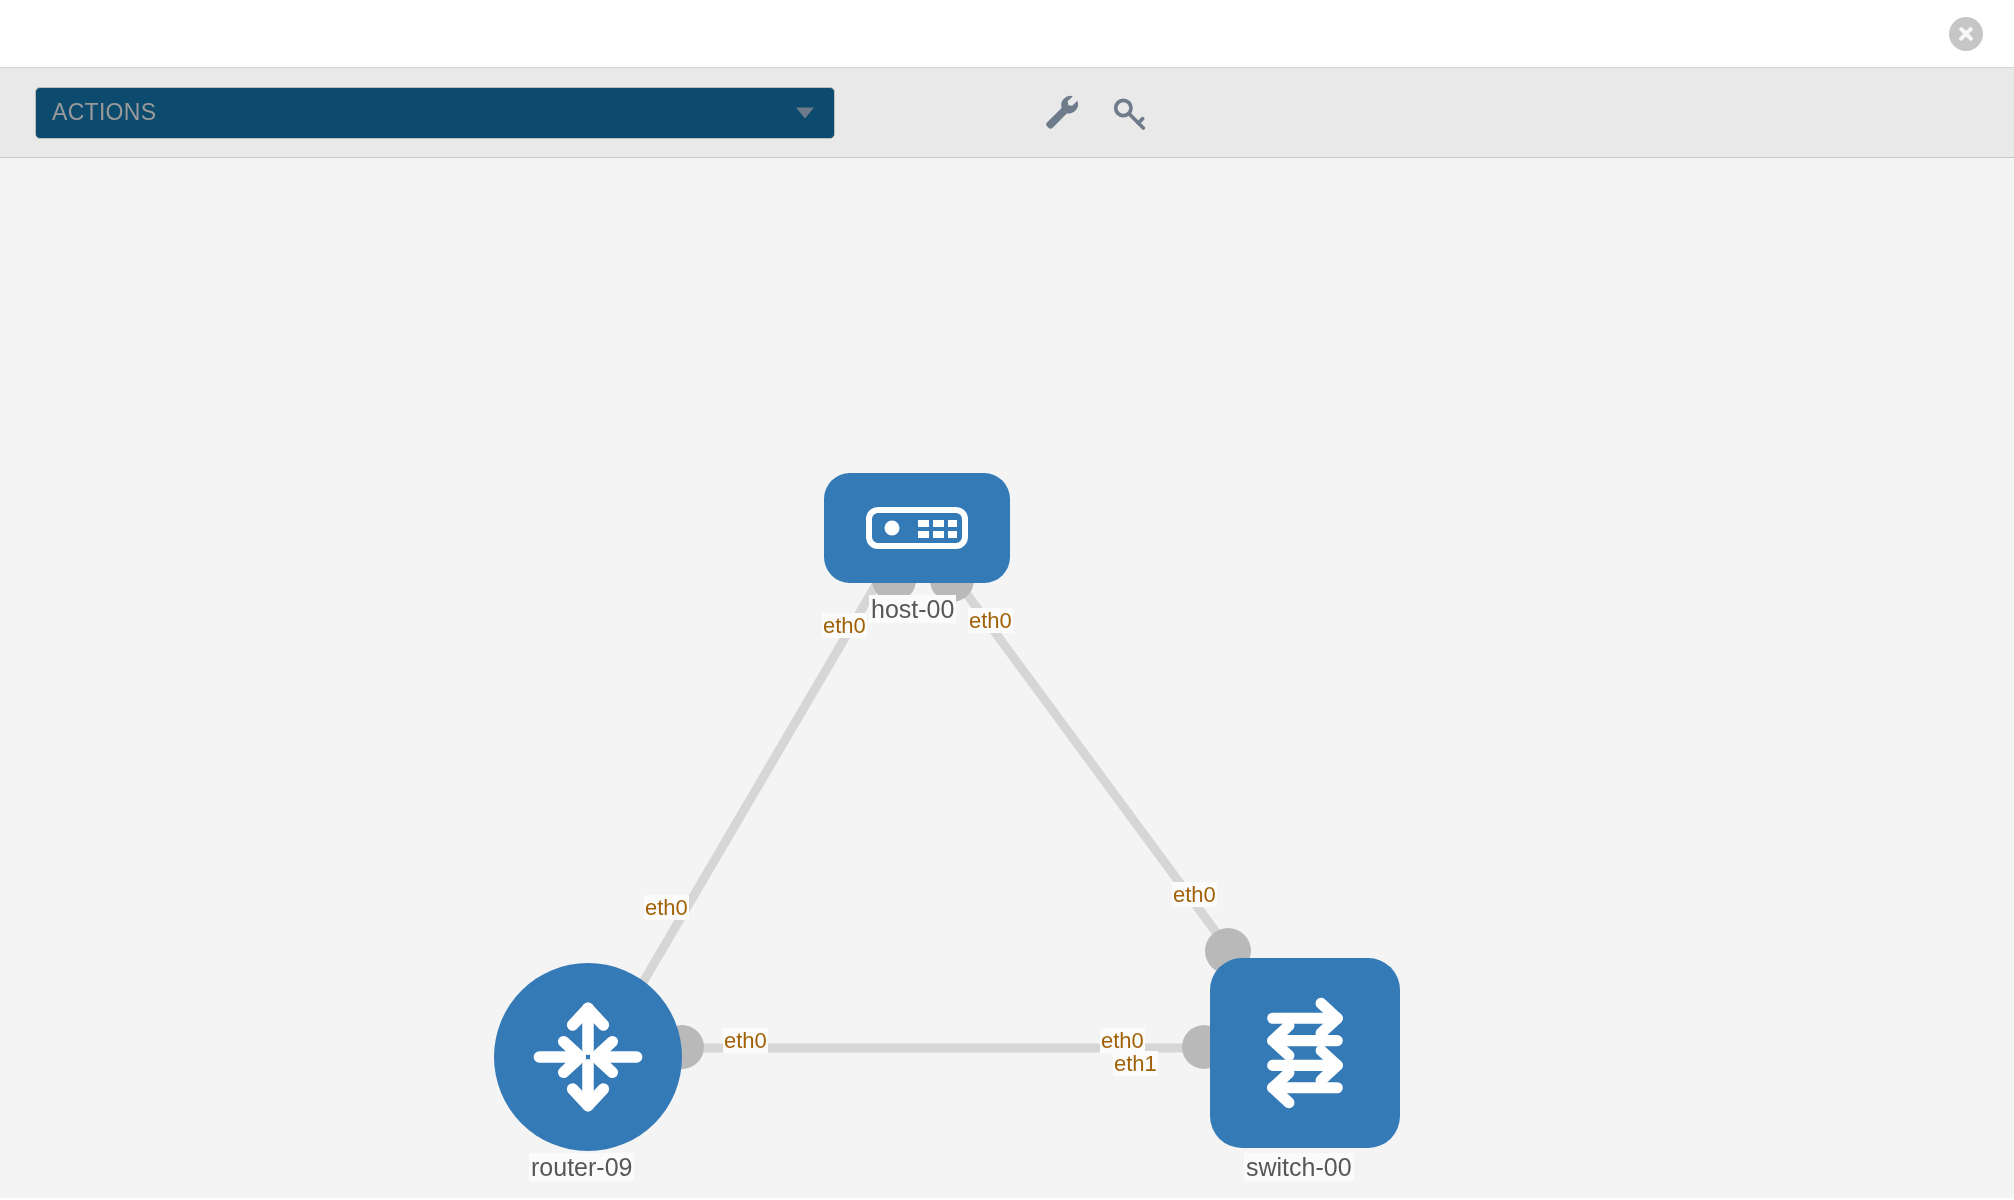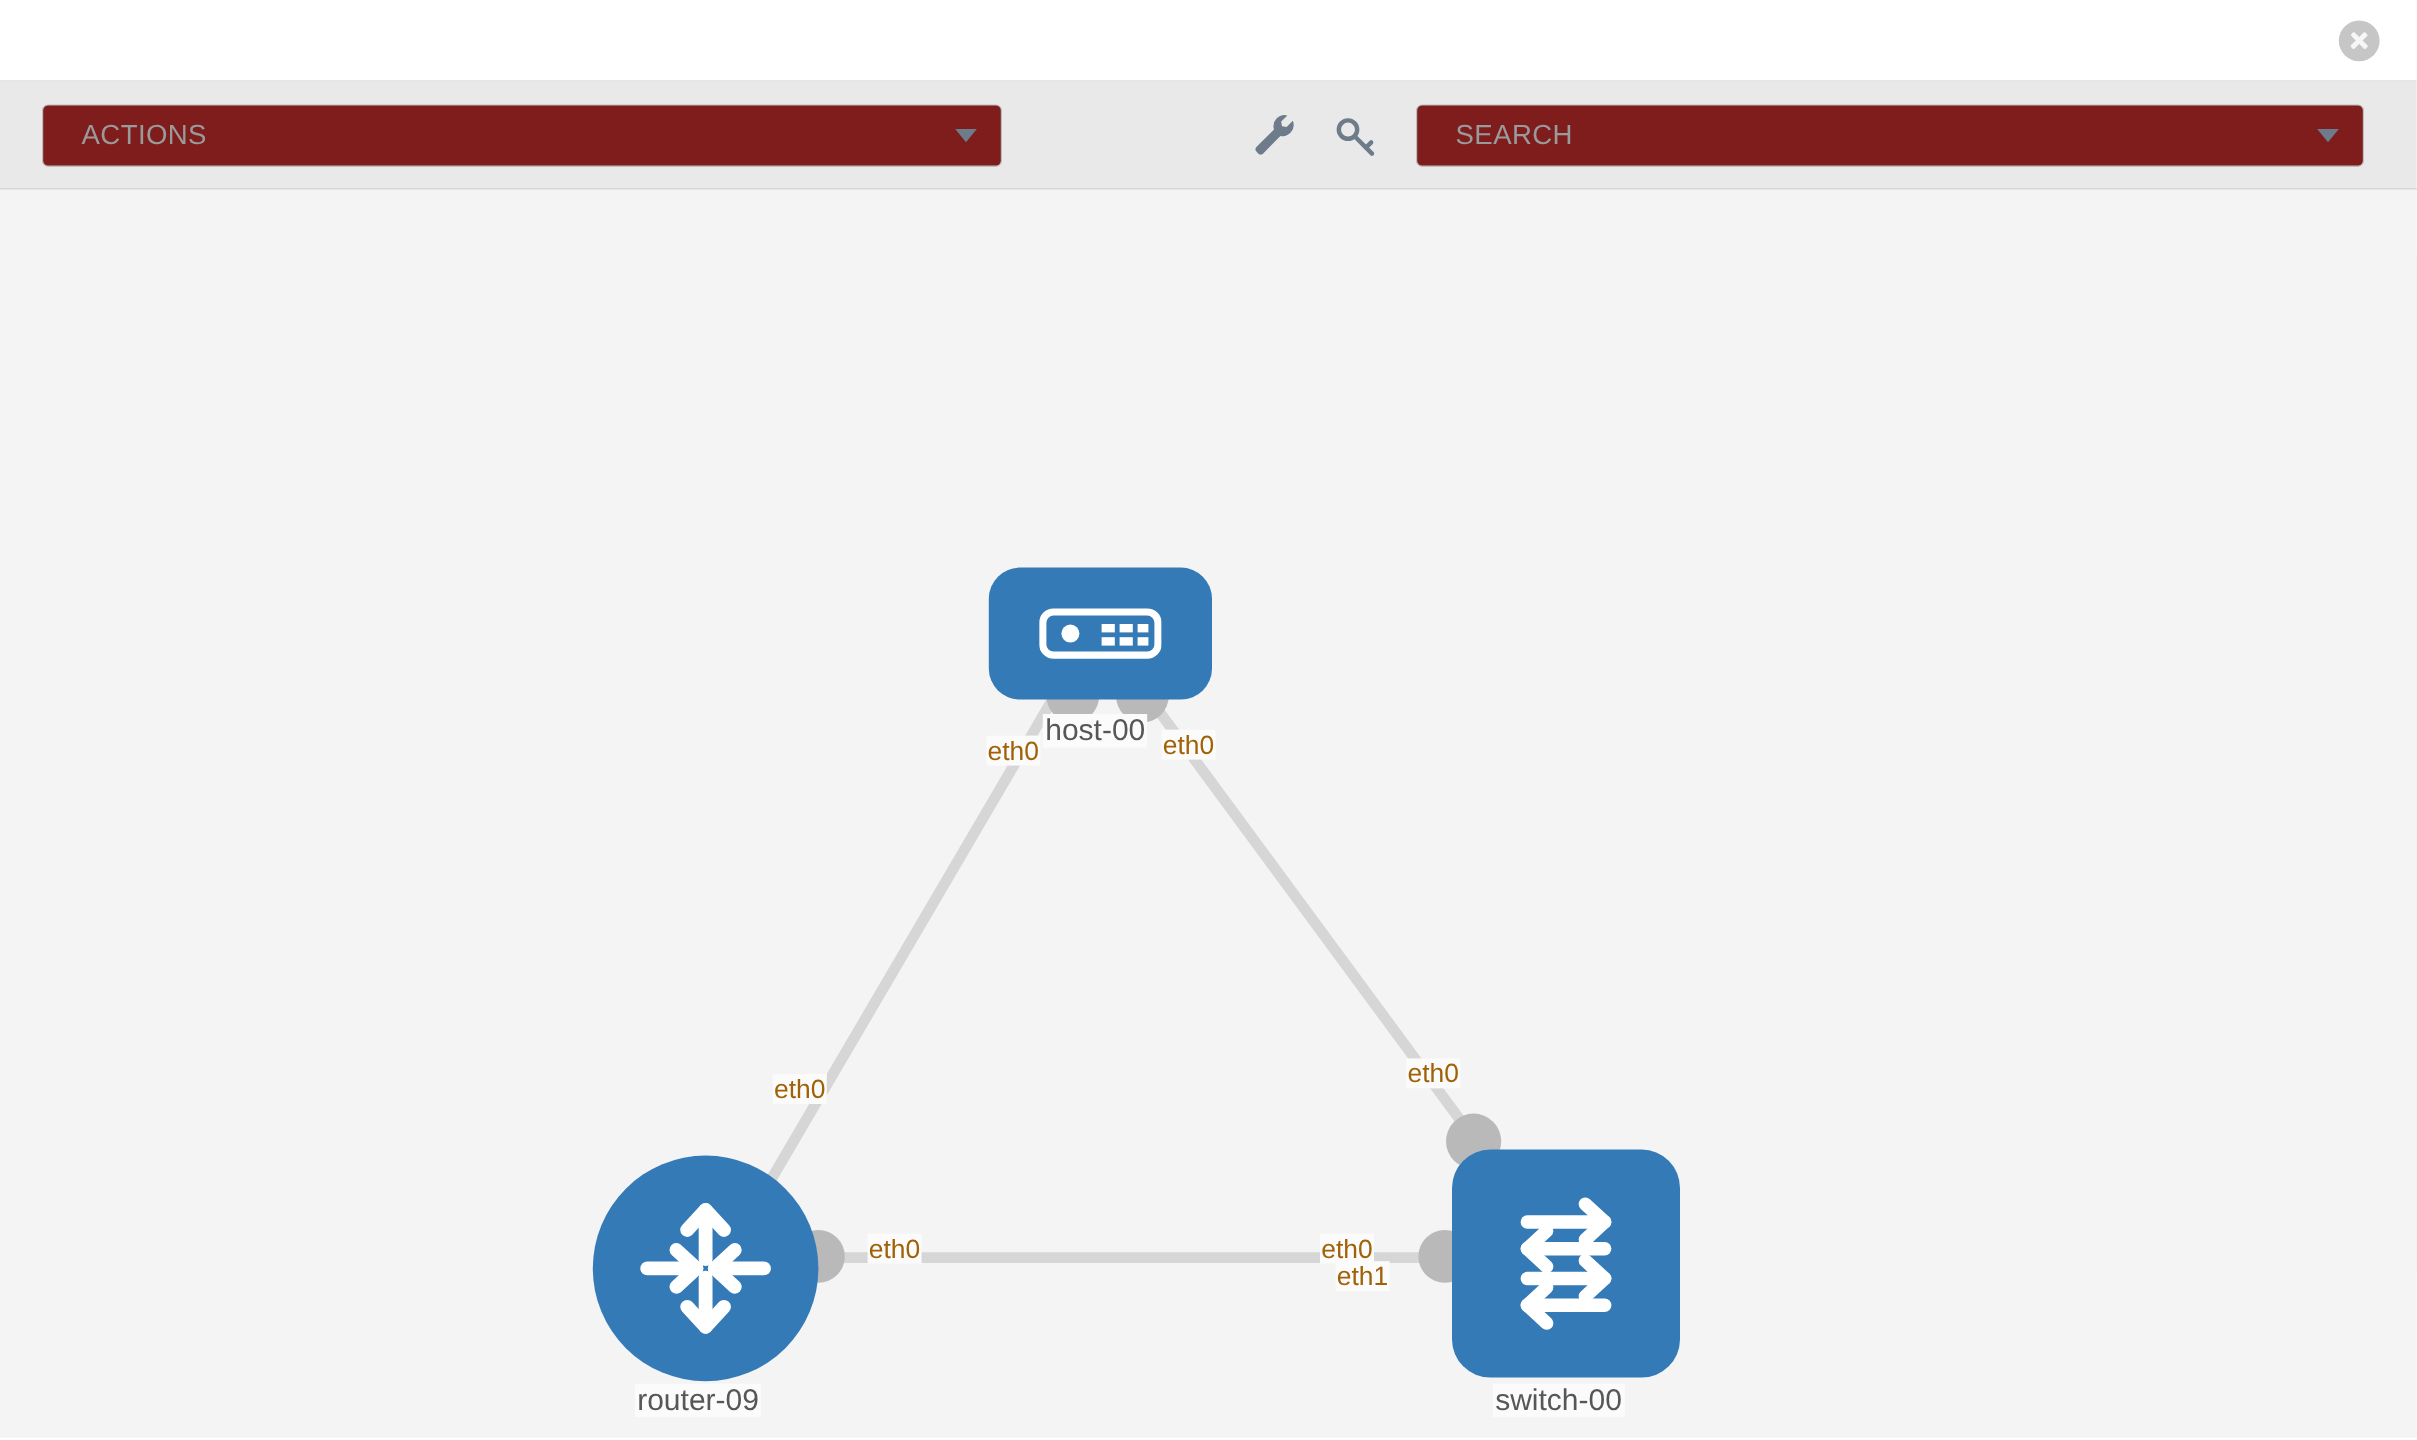--- a/index.html
+++ b/index.html
@@ -54,27 +54,26 @@
     position: relative;
     height: 90px;
     background: #e9e9e9;
     border-bottom: 1px solid #c9c9c9;
     display: flex;
     align-items: center;
   }
   .select-box {
     position: relative;
     height: 52px;
-    background: #7f1d1d;
+    background: #0c4a6e;
     border: 1px solid #bdbdbd;
     border-radius: 5px;
     display: flex;
     align-items: center;
     cursor: pointer;
-    padding-left: 16px;
   }
   .select-box .txt {
     font-size: 23px;
     color: #9a9a9a;
     padding-left: 16px;
     letter-spacing: .3px;
     white-space: nowrap;
   }
   .caret {
     position: absolute;
@@ -175,24 +174,20 @@
   </div>
 
   <div class="tool-icon" id="key-icon">
     <svg width="40" height="40" viewBox="0 0 24 24" fill="none" stroke="#6e7b8b" stroke-width="2.2" stroke-linecap="round">
       <circle cx="8" cy="9" r="4.6"></circle>
       <path d="M11.3 12.3 L20 21"></path>
       <path d="M17 18 L19.6 15.4"></path>
     </svg>
   </div>
 
-  <div class="select-box" id="search-select">
-    <span class="txt">SEARCH</span>
-    <span class="caret"></span>
-  </div>
 
 </div>
 
 <div class="canvas">
 
   <svg class="links">
       router-00 --&gt;
     <line x1="880" y1="420" x2="625" y2="855" stroke="#d6d6d6" stroke-width="9"></line>
       switch-00 --&gt;
     <line x1="955" y1="420" x2="1235" y2="800" stroke="#d6d6d6" stroke-width="9"></line>

